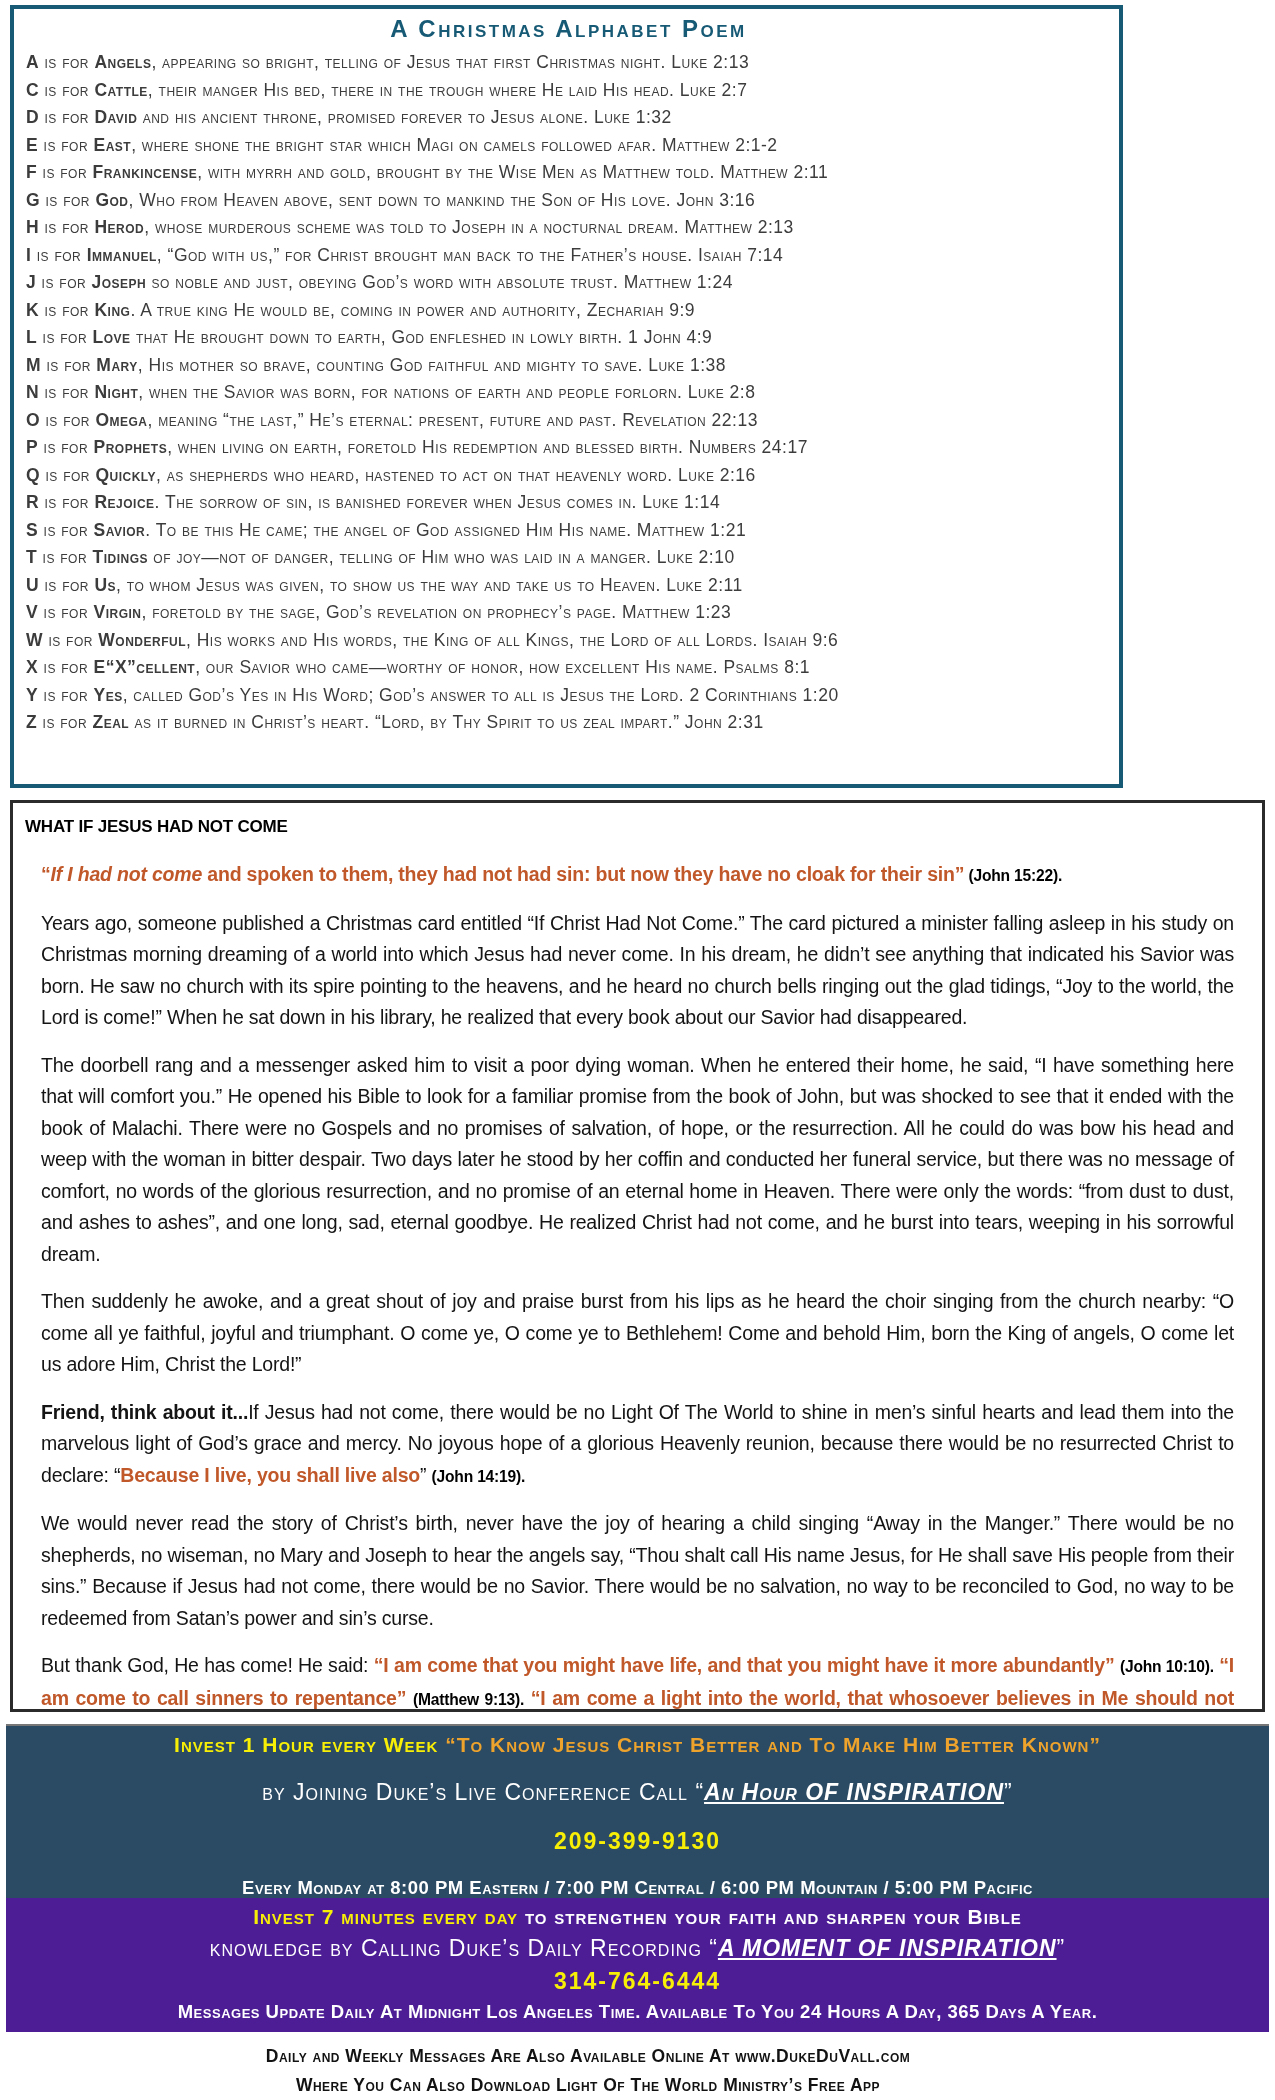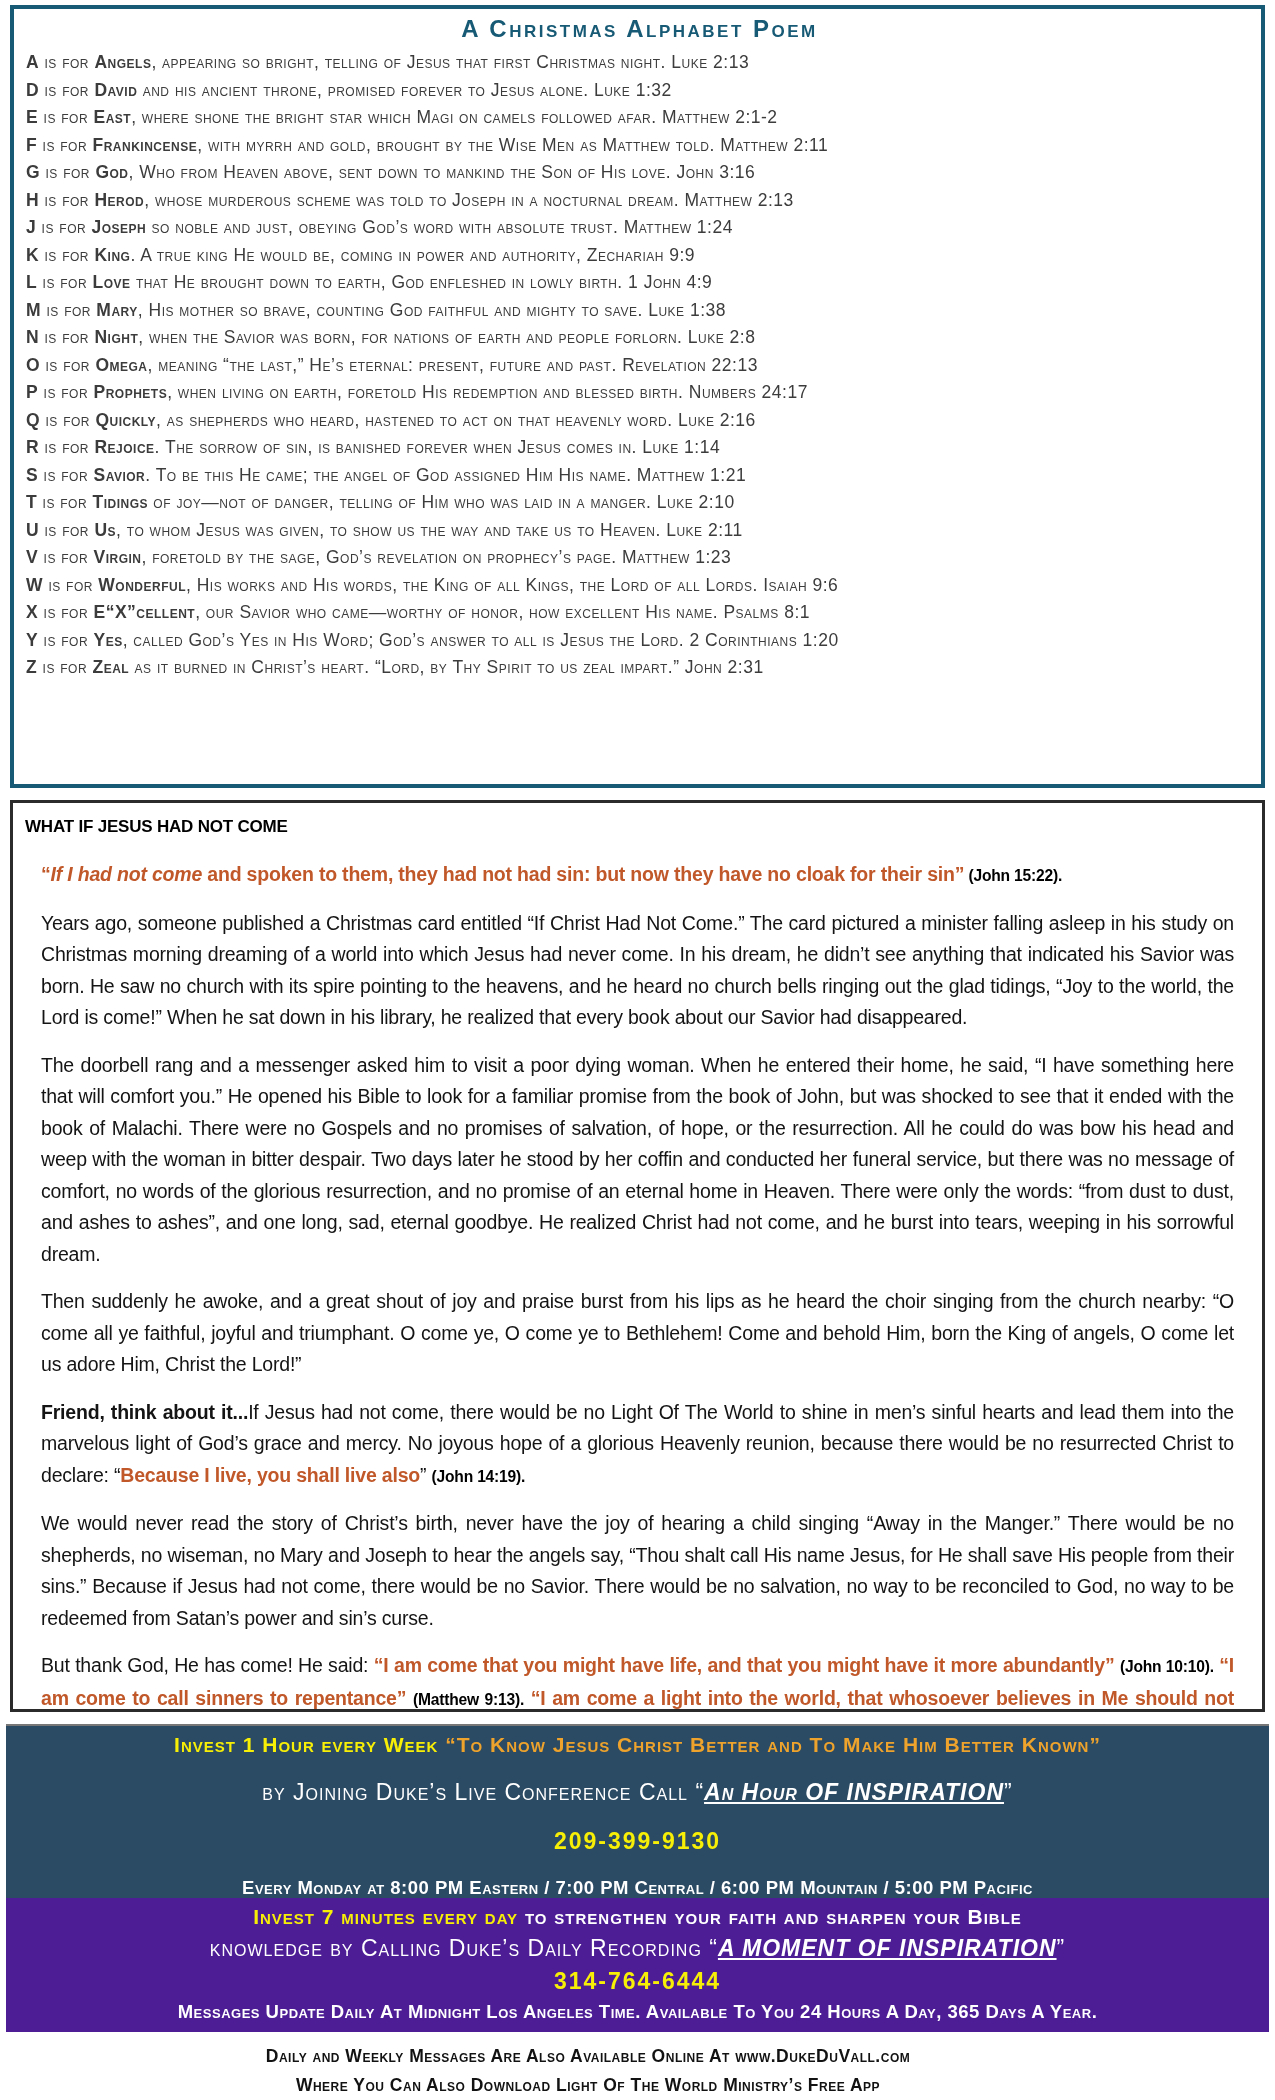--- a/index.html
+++ b/index.html
@@ -1,20 +1,20 @@
 <!DOCTYPE html>
 <html><head>
 <meta charset="utf-8">
 <style>
   html,body{margin:0;padding:0;background:#ffffff;}
   #page{position:relative;width:1275px;height:2100px;background:#ffffff;overflow:hidden;
         font-family:"Liberation Sans", sans-serif;}
 
   
-  .poem-box{position:absolute;left:10px;top:5px;width:1255px;height:783px;
+  .poem-box{position:absolute;left:10px;top:5px;width:1113px;height:783px;
             box-sizing:border-box;border:4px solid #175a75;background:#fff;
             padding:4px 8px 0 12px;}
   .poem-title{margin:2px 0 6px 0;text-align:center;font-variant:small-caps;
               font-weight:700;font-size:24px;letter-spacing:2.5px;color:#175a75;}
   .poem-line{font-variant:small-caps;font-size:17.5px;line-height:27.5px;
              color:#3c3c3c;letter-spacing:0.5px;white-space:nowrap;overflow:hidden;}
   .poem-line .seg-b{font-weight:700;}
 
   
   .article-box{position:absolute;left:10px;top:800px;width:1255px;height:912px;
@@ -53,25 +53,27 @@
 </style>
 </head>
 <body>
 
 <div id="page">
 
   <section class="poem-box">
     <h1 class="poem-title">A Christmas Alphabet Poem</h1>
     <div class="poem-lines">
         <div class="poem-line"><span class="seg-b">A</span><span class="seg-p"> is for </span><span class="seg-b">Angels</span><span class="seg-p">, appearing so bright, telling of Jesus that first Christmas night. Luke 2:13</span></div>
+        <div class="poem-line"><span class="seg-b">C</span><span class="seg-p"> is for </span><span class="seg-b">Cattle</span><span class="seg-p">, their manger His bed, there in the trough where He laid His head. Luke 2:7</span></div>
         <div class="poem-line"><span class="seg-b">D</span><span class="seg-p"> is for </span><span class="seg-b">David</span><span class="seg-p"> and his ancient throne, promised forever to Jesus alone. Luke 1:32</span></div>
         <div class="poem-line"><span class="seg-b">E</span><span class="seg-p"> is for </span><span class="seg-b">East</span><span class="seg-p">, where shone the bright star which Magi on camels followed afar. Matthew 2:1-2</span></div>
         <div class="poem-line"><span class="seg-b">F</span><span class="seg-p"> is for </span><span class="seg-b">Frankincense</span><span class="seg-p">, with myrrh and gold, brought by the Wise Men as Matthew told. Matthew 2:11</span></div>
         <div class="poem-line"><span class="seg-b">G</span><span class="seg-p"> is for </span><span class="seg-b">God</span><span class="seg-p">, Who from Heaven above, sent down to mankind the Son of His love.  John 3:16</span></div>
         <div class="poem-line"><span class="seg-b">H</span><span class="seg-p"> is for </span><span class="seg-b">Herod</span><span class="seg-p">, whose murderous scheme was told to Joseph in a nocturnal dream. Matthew 2:13</span></div>
+        <div class="poem-line"><span class="seg-b">I</span><span class="seg-p"> is for </span><span class="seg-b">Immanuel</span><span class="seg-p">, “God with us,” for Christ brought man back to the Father’s house. Isaiah 7:14</span></div>
         <div class="poem-line"><span class="seg-b">J</span><span class="seg-p"> is for </span><span class="seg-b">Joseph</span><span class="seg-p"> so noble and just, obeying God’s word with absolute trust. Matthew 1:24</span></div>
         <div class="poem-line"><span class="seg-b">K</span><span class="seg-p"> is for </span><span class="seg-b">King</span><span class="seg-p">. A true king He would be, coming in power and authority, Zechariah 9:9</span></div>
         <div class="poem-line"><span class="seg-b">L</span><span class="seg-p"> is for </span><span class="seg-b">Love</span><span class="seg-p"> that He brought down to earth, God enfleshed in lowly birth. 1 John 4:9</span></div>
         <div class="poem-line"><span class="seg-b">M</span><span class="seg-p"> is for </span><span class="seg-b">Mary</span><span class="seg-p">, His mother so brave, counting God faithful and mighty to save. Luke 1:38</span></div>
         <div class="poem-line"><span class="seg-b">N</span><span class="seg-p"> is for </span><span class="seg-b">Night</span><span class="seg-p">, when the Savior was born, for nations of earth and people forlorn. Luke 2:8</span></div>
         <div class="poem-line"><span class="seg-b">O</span><span class="seg-p"> is for </span><span class="seg-b">Omega</span><span class="seg-p">, meaning “the last,” He’s eternal: present, future and past. Revelation 22:13</span></div>
         <div class="poem-line"><span class="seg-b">P</span><span class="seg-p"> is for </span><span class="seg-b">Prophets</span><span class="seg-p">, when living on earth, foretold His redemption and blessed birth. Numbers 24:17</span></div>
         <div class="poem-line"><span class="seg-b">Q</span><span class="seg-p"> is for </span><span class="seg-b">Quickly</span><span class="seg-p">, as shepherds who heard, hastened to act on that heavenly word. Luke 2:16</span></div>
         <div class="poem-line"><span class="seg-b">R</span><span class="seg-p"> is for </span><span class="seg-b">Rejoice</span><span class="seg-p">. The sorrow of sin, is banished forever when Jesus comes in. Luke 1:14</span></div>
         <div class="poem-line"><span class="seg-b">S</span><span class="seg-p"> is for </span><span class="seg-b">Savior</span><span class="seg-p">. To be this He came; the angel of God assigned Him His name. Matthew 1:21</span></div>

